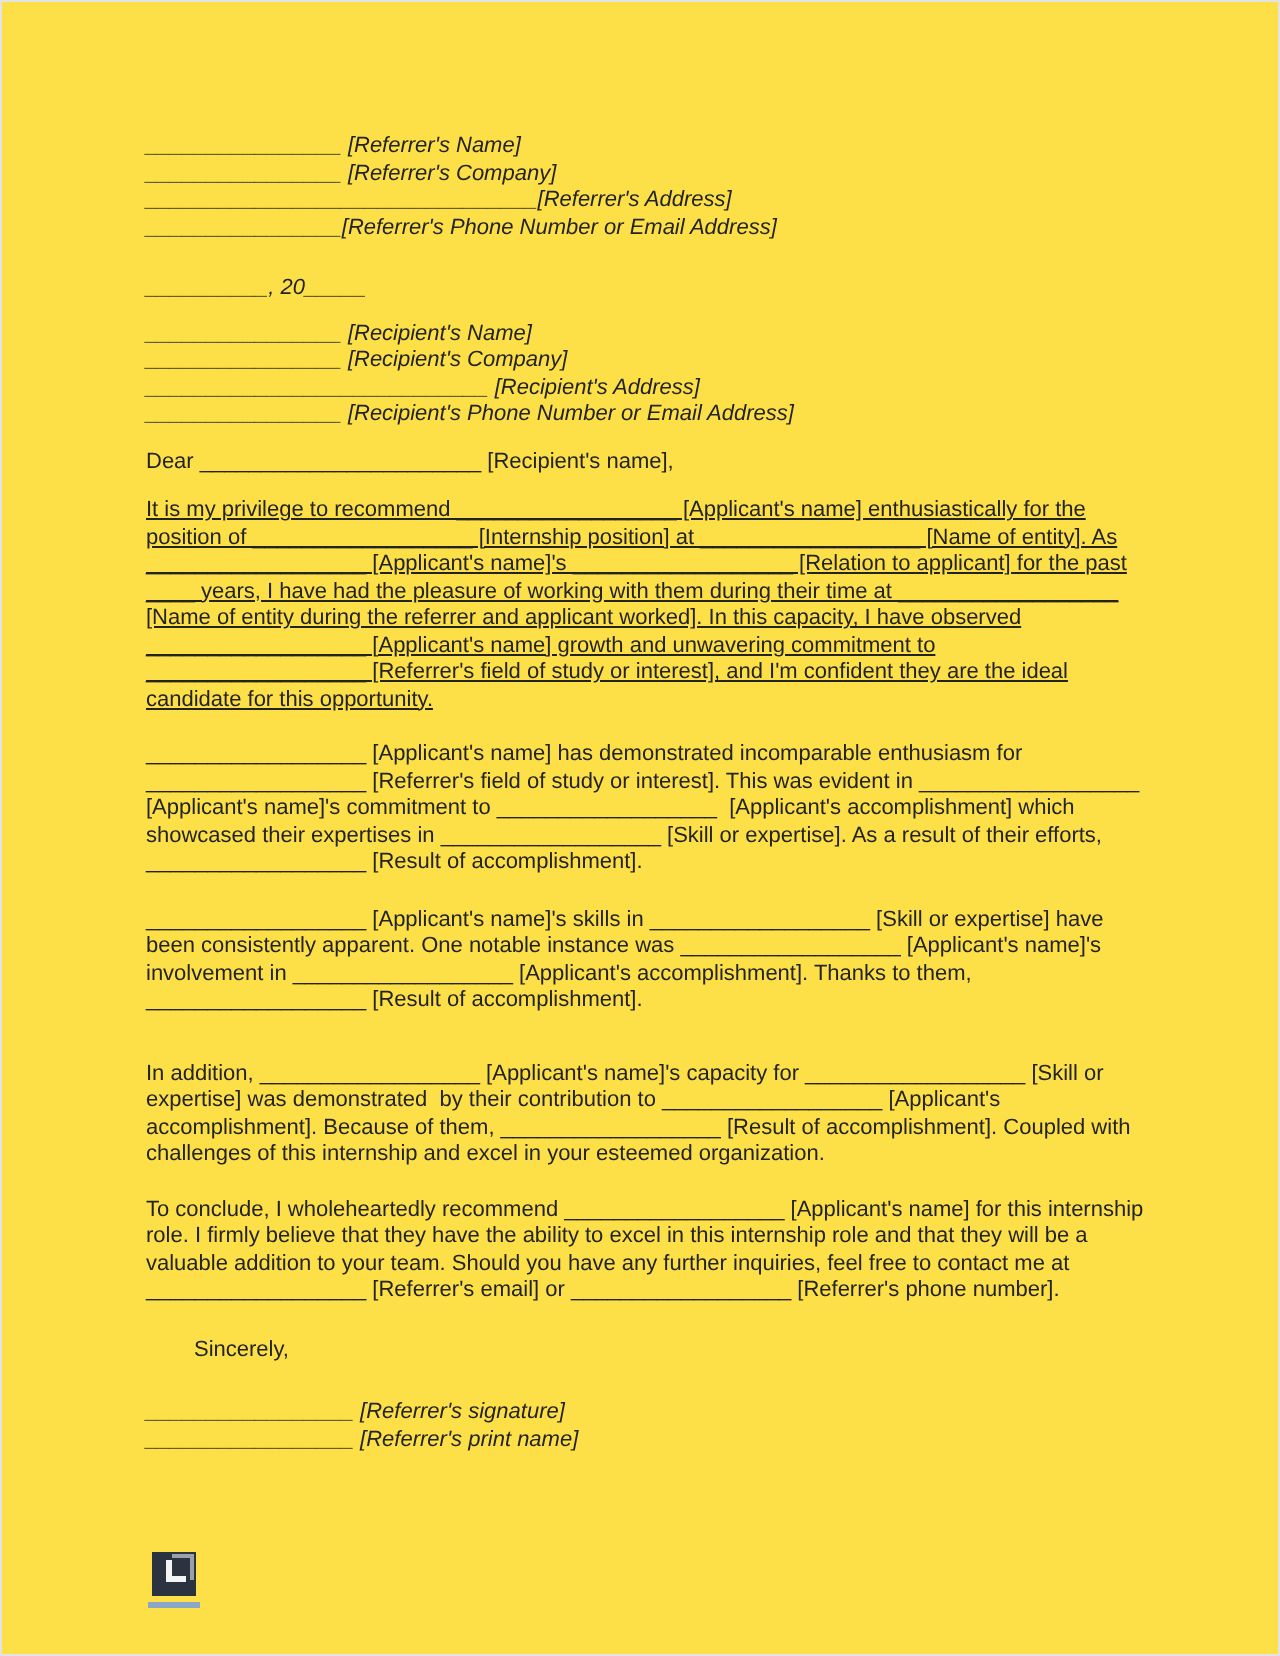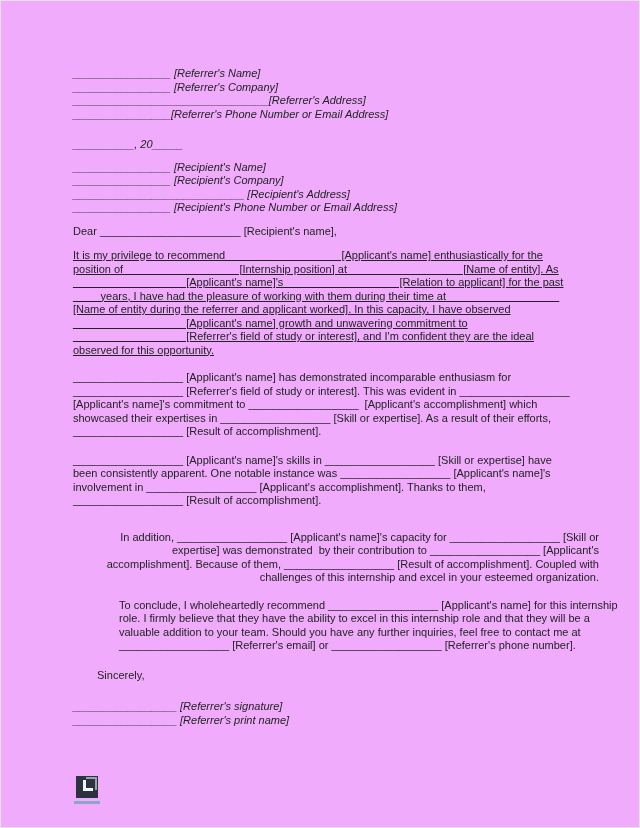--- a/index.html
+++ b/index.html
@@ -1,20 +1,20 @@
 <!DOCTYPE html>
 <html><head>
 <meta charset="utf-8">
 <style>
   html, body { margin: 0; padding: 0; background: #ffffff; }
   .page {
     position: relative;
     width: 640px;
     height: 828px;
-    background: #f0abfc;
+    background: #fde047;
     box-sizing: border-box;
     border: 1px solid #e3e3e3;
     font-family: "Liberation Sans", sans-serif;
     font-size: 11px;
     line-height: 13.5px;
     color: #232323;
     overflow: hidden;
   }
   .content {
     position: absolute;
@@ -23,22 +23,22 @@
     right: 40px;
   }
   .line { white-space: pre; }
   .italic { font-style: italic; }
   .block-date        { margin-top: 17px; }
   .block-recipient   { margin-top: 9px;  }
   .block-salutation  { margin-top: 10px; }
   .block-p1          { margin-top: 11px; text-decoration: underline; }
   .block-p2          { margin-top: 14px; }
   .block-p3          { margin-top: 15px; }
-  .block-p4          { margin-top: 23px; text-align: right; }
-  .block-p5          { margin-top: 14px; margin-left: 46px; }
+  .block-p4          { margin-top: 23px; }
+  .block-p5          { margin-top: 14px; }
   .block-closing     { margin-top: 16px; margin-left: 24px; }
   .block-signature   { margin-top: 18px; }
   .logo {
     position: absolute;
     left: 73px;
     top: 775px;
     width: 26px;
     height: 28px;
   }
   .logo .square {
@@ -99,21 +99,21 @@
     <div class="block-salutation line">Dear _______________________ [Recipient's name],</div>
 
     <div class="block-p1">
         <div class="line">It is my privilege to recommend __________________ [Applicant's name] enthusiastically for the</div>
         <div class="line">position of __________________ [Internship position] at __________________ [Name of entity]. As</div>
         <div class="line">__________________ [Applicant's name]'s __________________ [Relation to applicant] for the past</div>
         <div class="line">____ years, I have had the pleasure of working with them during their time at __________________</div>
         <div class="line">[Name of entity during the referrer and applicant worked]. In this capacity, I have observed</div>
         <div class="line">__________________ [Applicant's name] growth and unwavering commitment to</div>
         <div class="line">__________________ [Referrer's field of study or interest], and I'm confident they are the ideal</div>
-        <div class="line">observed for this opportunity.</div>
+        <div class="line">candidate for this opportunity.</div>
       </div>
 
     <div class="block-p2">
         <div class="line">__________________ [Applicant's name] has demonstrated incomparable enthusiasm for</div>
         <div class="line">__________________ [Referrer's field of study or interest]. This was evident in __________________</div>
         <div class="line">[Applicant's name]'s commitment to __________________  [Applicant's accomplishment] which</div>
         <div class="line">showcased their expertises in __________________ [Skill or expertise]. As a result of their efforts,</div>
         <div class="line">__________________ [Result of accomplishment].</div>
       </div>
 

